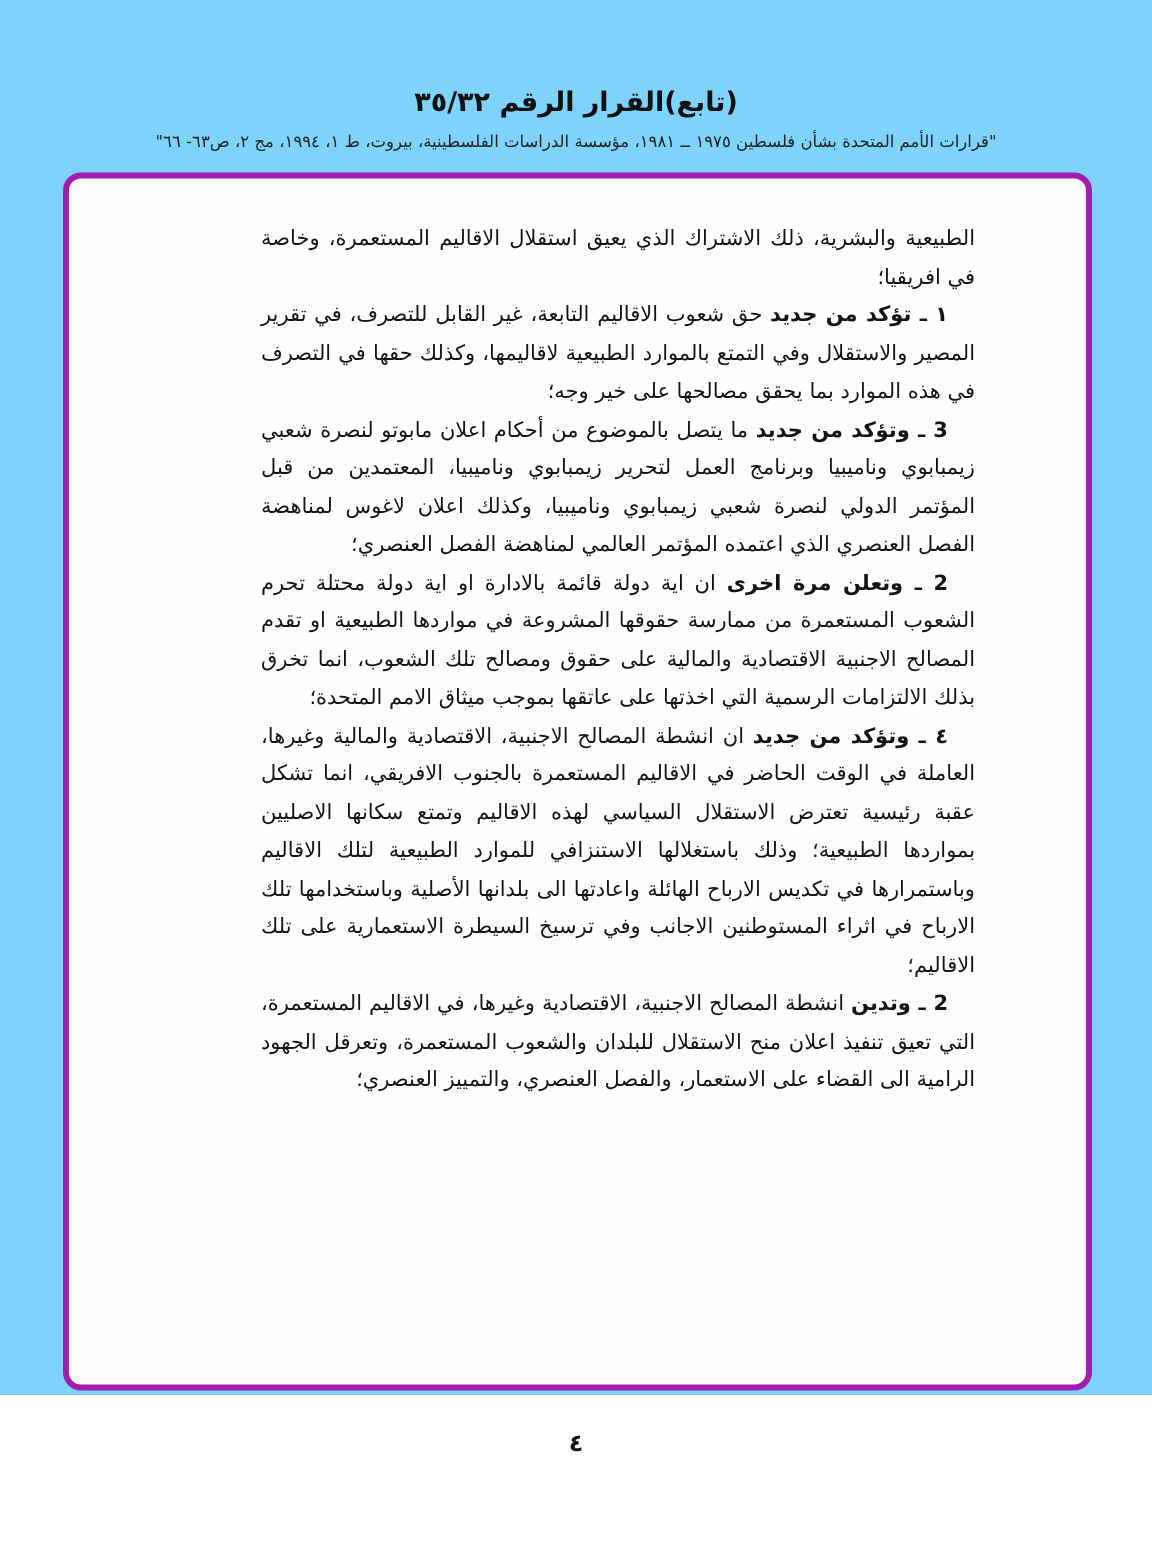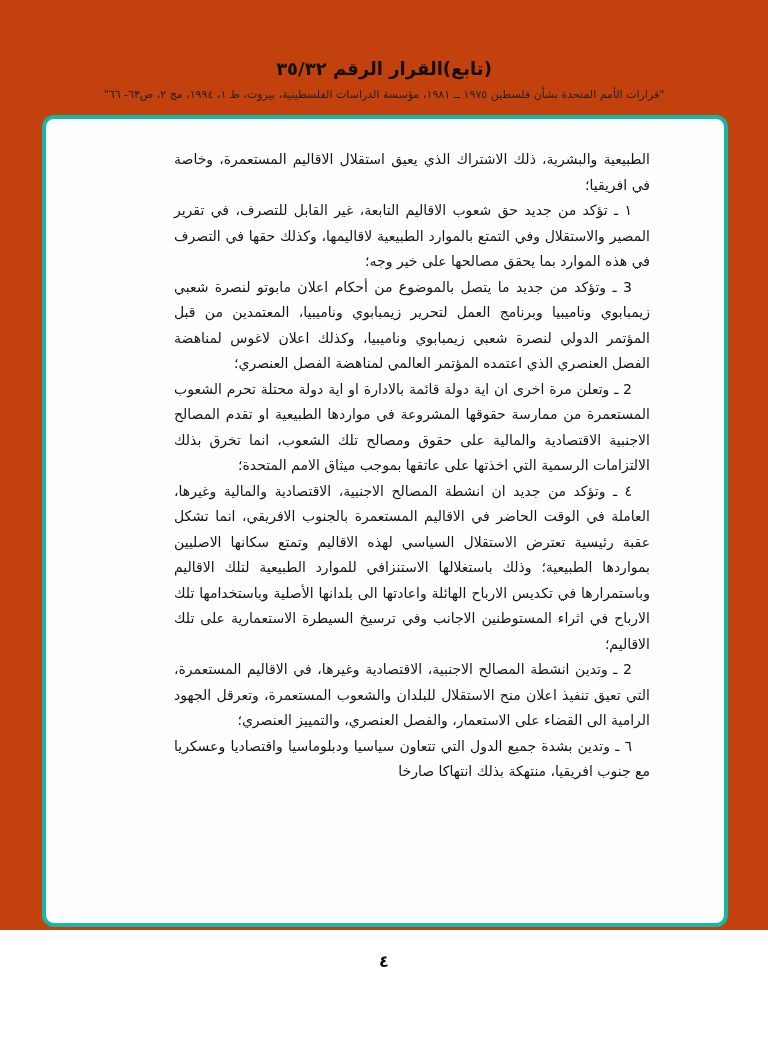--- a/index.html
+++ b/index.html
@@ -11,21 +11,21 @@
     width: 768px;
     height: 1039px;
     position: relative;
     font-family: "DejaVu Sans", sans-serif;
     color: #1c1c1c;
     overflow: hidden;
   }
   .page {
     width: 768px;
     height: 930px;
-    background: #c2410c;
+    background: #7dd3fc;
     position: relative;
   }
   .header {
     padding-top: 58px;
     text-align: center;
     direction: rtl;
   }
   .header-title {
     font-size: 18px;
     font-weight: bold;
@@ -38,21 +38,21 @@
     color: #222;
     letter-spacing: 0.2px;
   }
   .content-frame {
     box-sizing: border-box;
     margin: 14px auto 0 auto;
     margin-left: 42px;
     margin-right: 40px;
     width: 686px;
     height: 812px;
-    border: 4px solid #14b8a6;
+    border: 4px solid #a21caf;
     border-radius: 12px;
     background: #fefefc;
     overflow: hidden;
   }
   .text-block {
     direction: rtl;
     box-sizing: border-box;
     margin-top: 28px;
     margin-right: 78px;
     margin-left: 128px;
@@ -63,21 +63,21 @@
     color: #141414;
   }
   .text-block p {
     margin: 0;
     padding: 0;
   }
   .text-block p.indent {
     text-indent: 18px;
   }
   .lead {
-    font-weight: normal;
+    font-weight: bold;
   }
   .footer-pagenum {
     position: absolute;
     left: 0;
     width: 768px;
     top: 952px;
     text-align: center;
     font-size: 16px;
     font-weight: bold;
     color: #111;
@@ -102,20 +102,19 @@
       <p class="indent"><span class="lead">١ ـ تؤكد من جديد</span><span> حق شعوب الاقاليم التابعة، غير القابل للتصرف، في تقرير المصير والاستقلال وفي التمتع بالموارد الطبيعية لاقاليمها، وكذلك حقها في التصرف في هذه الموارد بما يحقق مصالحها على خير وجه؛</span></p>
 
       <p class="indent"><span class="lead">3 ـ وتؤكد من جديد</span><span> ما يتصل بالموضوع من أحكام اعلان مابوتو لنصرة شعبي زيمبابوي وناميبيا وبرنامج العمل لتحرير زيمبابوي وناميبيا، المعتمدين من قبل المؤتمر الدولي لنصرة شعبي زيمبابوي وناميبيا، وكذلك اعلان لاغوس لمناهضة الفصل العنصري الذي اعتمده المؤتمر العالمي لمناهضة الفصل العنصري؛</span></p>
 
       <p class="indent"><span class="lead">2 ـ وتعلن مرة اخرى</span><span> ان اية دولة قائمة بالادارة او اية دولة محتلة تحرم الشعوب المستعمرة من ممارسة حقوقها المشروعة في مواردها الطبيعية او تقدم المصالح الاجنبية الاقتصادية والمالية على حقوق ومصالح تلك الشعوب، انما تخرق بذلك الالتزامات الرسمية التي اخذتها على عاتقها بموجب ميثاق الامم المتحدة؛</span></p>
 
       <p class="indent"><span class="lead">٤ ـ وتؤكد من جديد</span><span> ان انشطة المصالح الاجنبية، الاقتصادية والمالية وغيرها، العاملة في الوقت الحاضر في الاقاليم المستعمرة بالجنوب الافريقي، انما تشكل عقبة رئيسية تعترض الاستقلال السياسي لهذه الاقاليم وتمتع سكانها الاصليين بمواردها الطبيعية؛ وذلك باستغلالها الاستنزافي للموارد الطبيعية لتلك الاقاليم وباستمرارها في تكديس الارباح الهائلة واعادتها الى بلدانها الأصلية وباستخدامها تلك الارباح في اثراء المستوطنين الاجانب وفي ترسيخ السيطرة الاستعمارية على تلك الاقاليم؛</span></p>
 
       <p class="indent"><span class="lead">2 ـ وتدين</span><span> انشطة المصالح الاجنبية، الاقتصادية وغيرها، في الاقاليم المستعمرة، التي تعيق تنفيذ اعلان منح الاستقلال للبلدان والشعوب المستعمرة، وتعرقل الجهود الرامية الى القضاء على الاستعمار، والفصل العنصري، والتمييز العنصري؛</span></p>
 
-      <p class="indent"><span class="lead">٦ ـ وتدين بشدة</span><span> جميع الدول التي تتعاون سياسيا ودبلوماسيا واقتصاديا وعسكريا مع جنوب افريقيا، منتهكة بذلك انتهاكا صارخا</span></p>
 
     </div>
   </div>
 
   <div class="footer-pagenum">٤</div>
 
 </div>
 
 </body></html>

